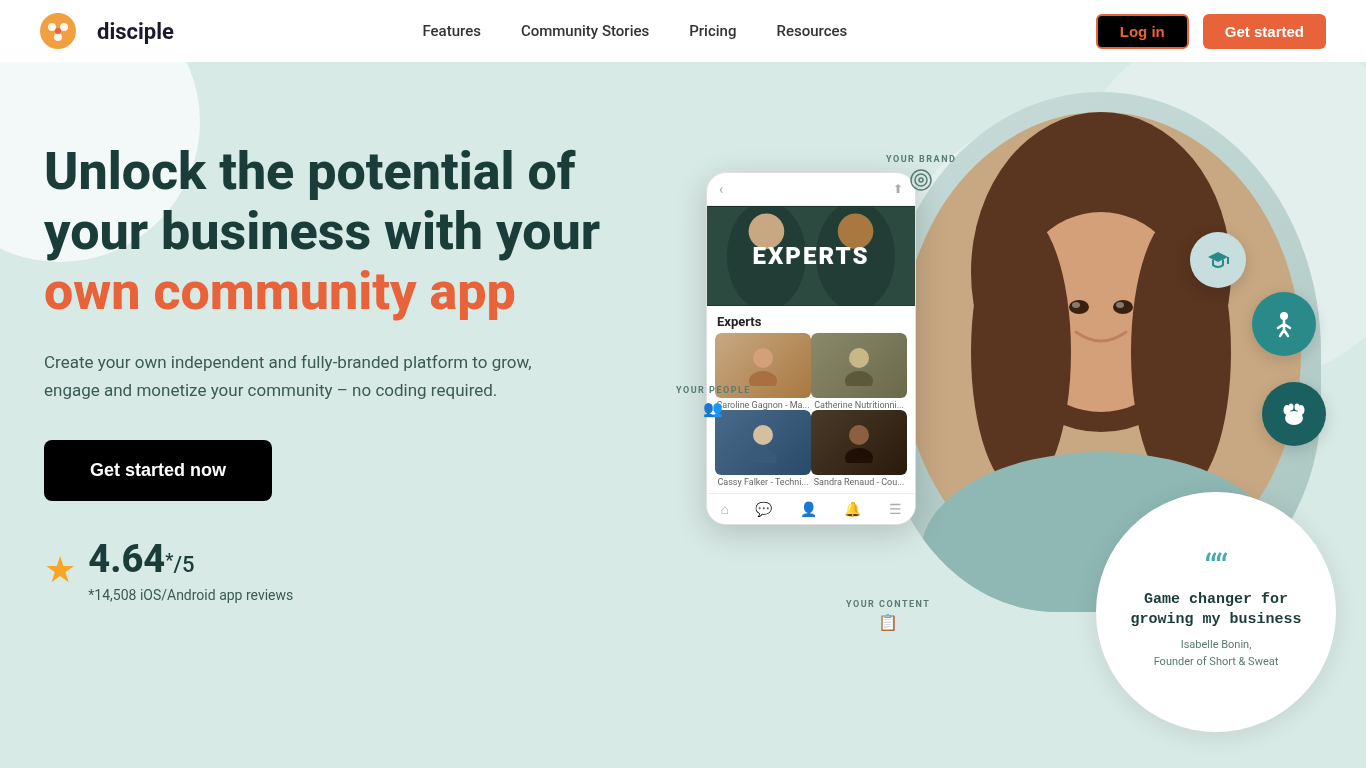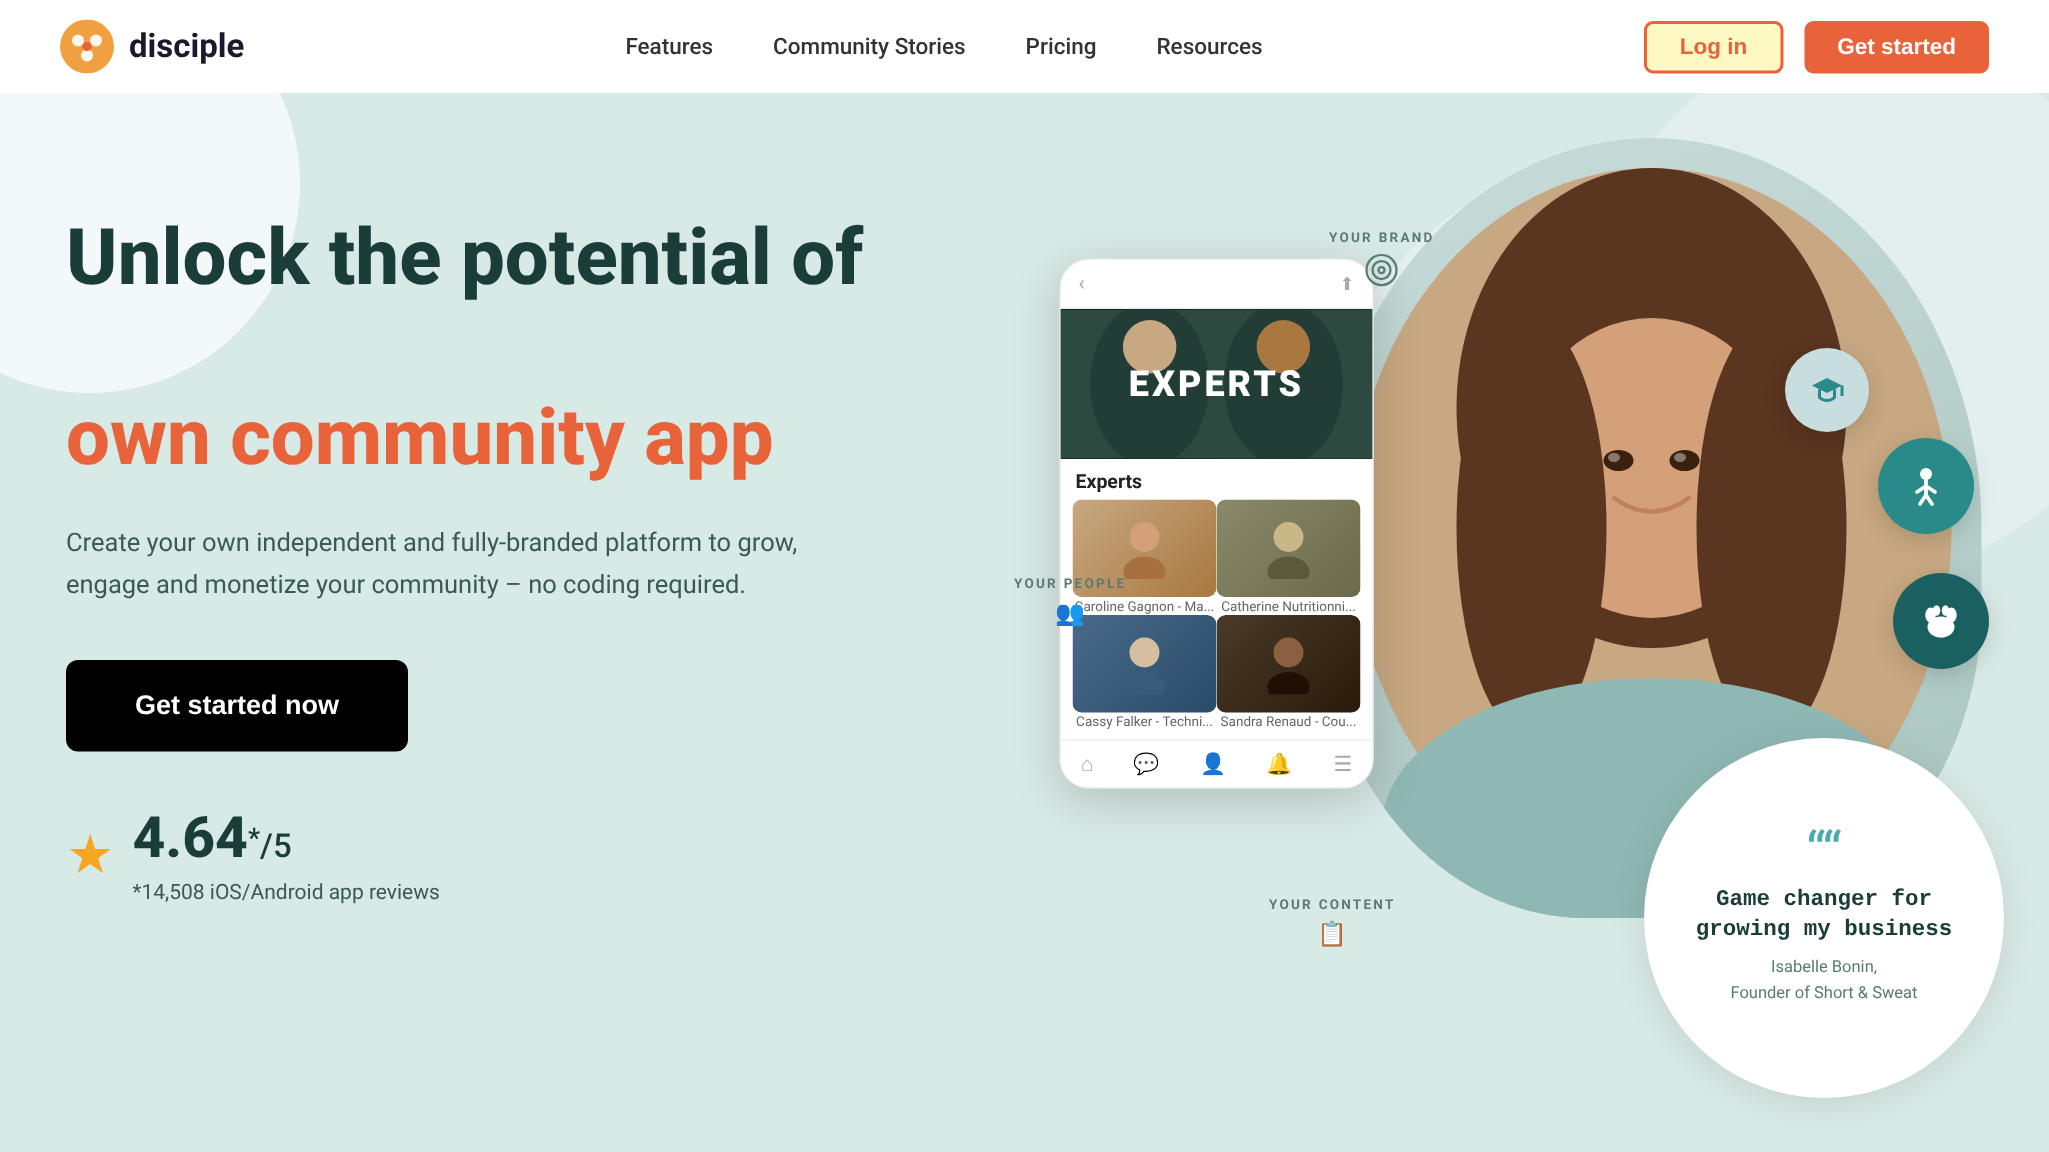--- a/index.html
+++ b/index.html
@@ -30,41 +30,42 @@
       text-decoration: none;
     }
     .logo-icon {
       width: 36px;
       height: 36px;
     }
     .logo-text {
       font-size: 22px;
       font-weight: 700;
       color: #1a1a2e;
+      margin-left: 11px;
     }
     .nav {
       display: flex;
       align-items: flex-start;
       gap: 40px;
     }
     .nav-item {
       font-size: 15px;
       color: #333;
       cursor: pointer;
       font-weight: 500;
     }
     .header-actions {
       display: flex;
       align-items: center;
       gap: 14px;
     }
     .btn-login {
       border: 2px solid #e8623a;
       color: #e8623a;
-      background: #fef9c3;
+      background: #000000;
       padding: 7px 22px;
       border-radius: 6px;
       font-size: 15px;
       font-weight: 600;
       cursor: pointer;
     }
     .btn-get-started-header {
       background: #e8623a;
       color: #fff;
       border: none;
@@ -397,21 +398,21 @@
 </header>
 
 <section class="hero">
 
   <div class="deco-circle-top-left"></div>
   <div class="deco-circle-top-right"></div>
 
   <div class="hero-left">
     <h1 class="hero-heading">
       <span>Unlock the potential of</span><br>
-      <br>
+      <span>your business with your</span><br>
       <span class="hero-heading-accent">own community app</span>
     </h1>
     <p class="hero-subtext">Create your own independent and fully-branded platform to grow, engage and monetize your community – no coding required.</p>
     <button class="btn-get-started-hero">Get started now</button>
 
     <div class="rating-row">
       <span class="star-icon">★</span>
       <div>
         <div>
           <span class="rating-number">4.64</span><span class="rating-sup">*</span><span class="rating-denom">/5</span>

